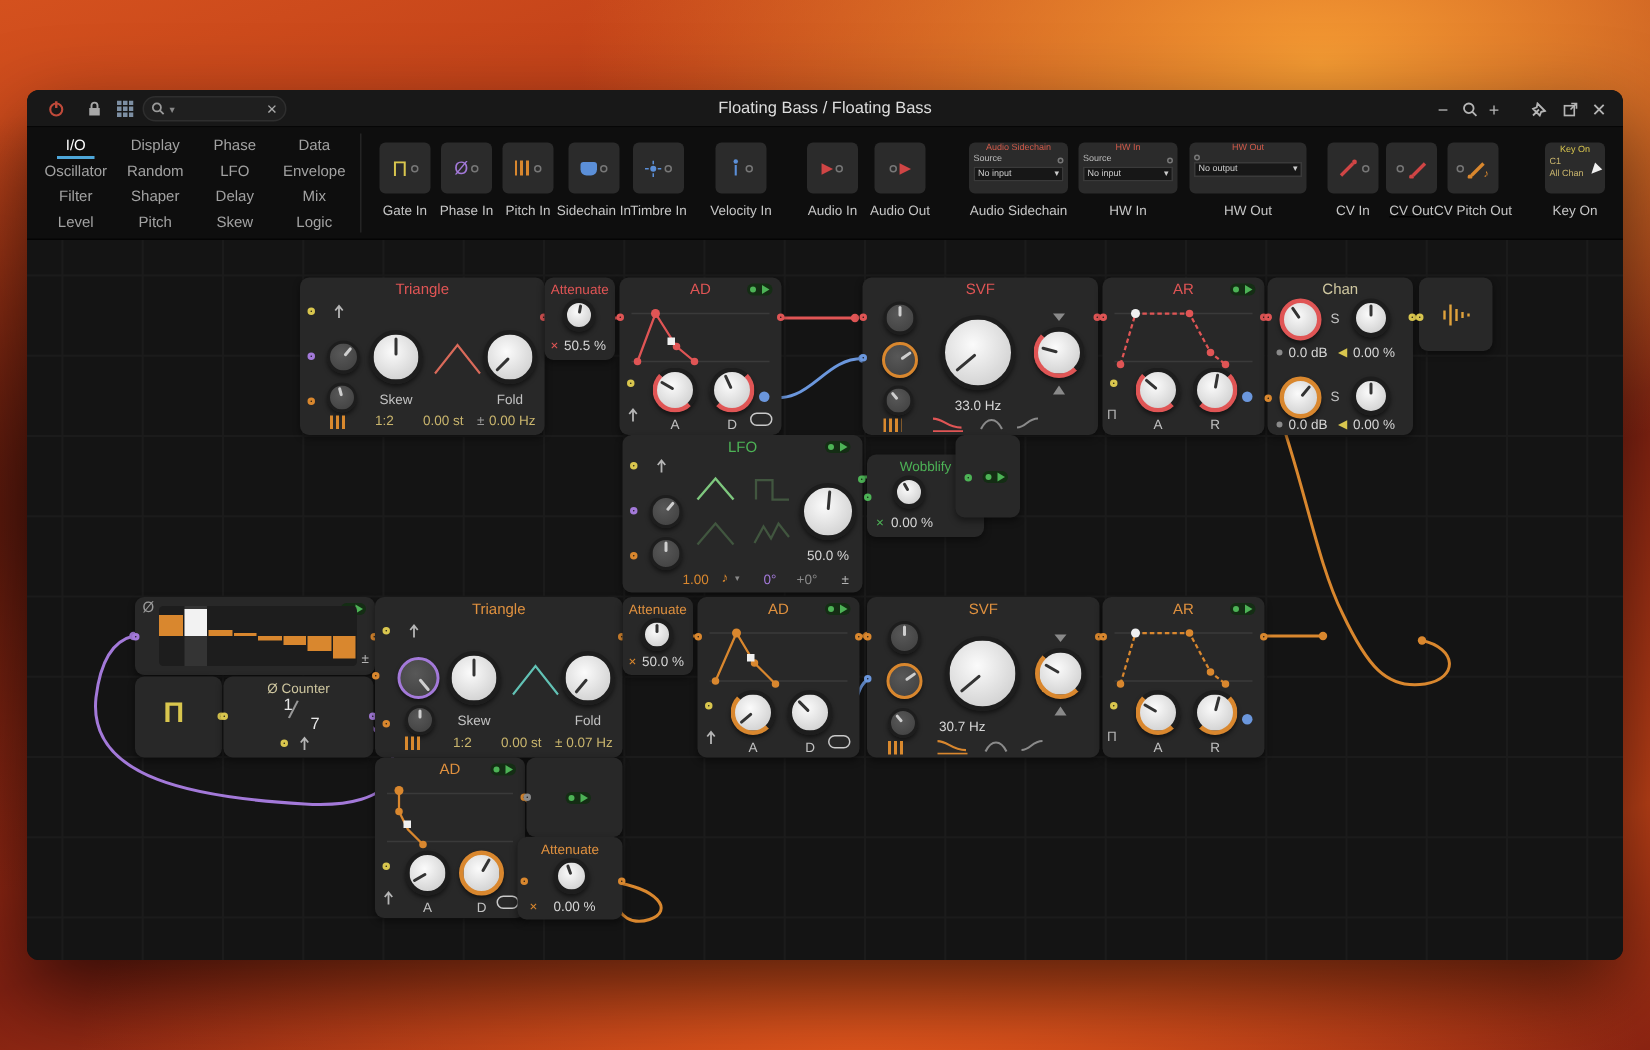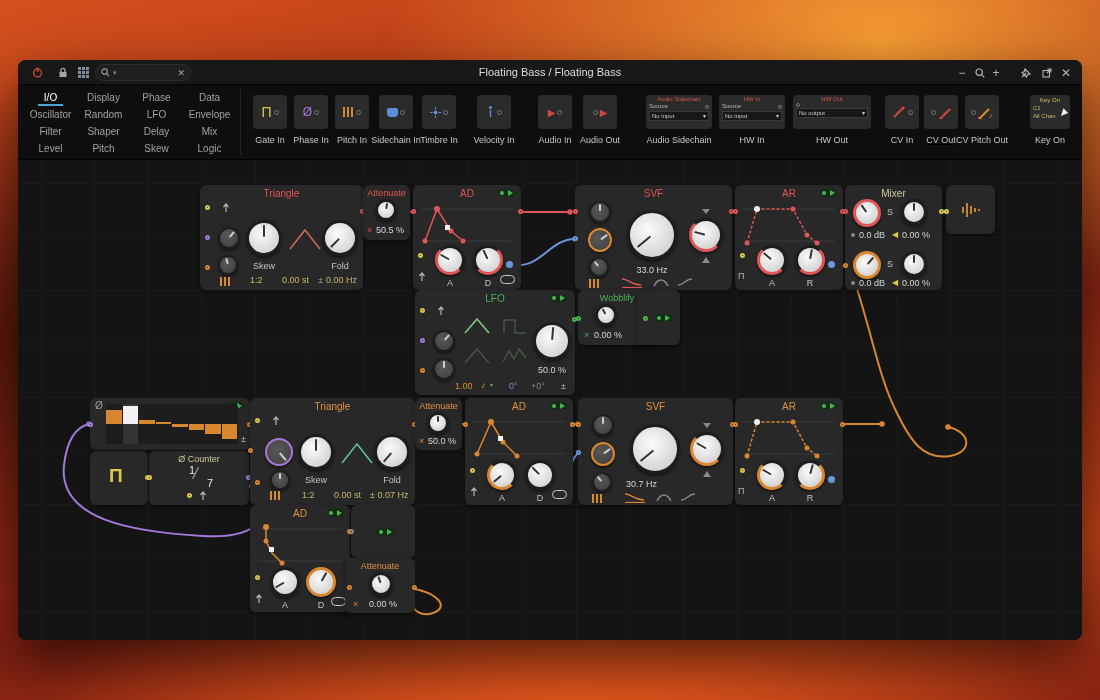--- a/index.html
+++ b/index.html
@@ -534,21 +534,21 @@
           </span>
       <div class="lbl" style="left:22px;top:93px;width:30px;text-align:center;">A</div>
       <span class="k" style="left:60px;top:60px;width:30px;height:30px;border-color:#1d1d1d #e05555 #e05555 #1d1d1d;">
             <i style="transform:rotate(10deg)"></i>
           </span>
       <div class="lbl" style="left:60px;top:93px;width:30px;text-align:center;">R</div>
       <span class="dotp" style="right:8px;top:76px;width:7px;height:7px;background:#6b97dd;"></span>
     </div>
 
     <div class="mod" style="left:827px;top:25px;width:97px;height:105px;">
-      <div class="mt pale">Mixer</div>
+      <div class="mt pale">Chan</div>
       <span class="pr" style="left:-2px;top:24px;border-color:#e05555;"></span>
       <span class="k" style="left:8px;top:14px;width:28px;height:28px;border-color:#e05555;">
             <i style="transform:rotate(-35deg)"></i>
           </span>
       <div class="lbl" style="left:42px;top:22px;">S</div>
       <span class="k" style="left:56px;top:14px;width:26px;height:26px;">
             <i style="transform:rotate(0deg)"></i>
           </span>
       <span class="pr" style="left:6px;top:48px;border-color:#8a8a8a;width:4px;height:4px;"></span>
       <div class="val" style="left:14px;top:45px;">0.0 dB</div>
@@ -615,21 +615,21 @@
       <div class="val" style="left:114px;top:75px;width:46px;text-align:center;">50.0 %</div>
       <div class="val" style="left:40px;top:91px;color:#d9872e;">1.00</div>
       <span style="position:absolute;left:66px;top:90px;color:#d9872e;font-size:9px;">♪</span>
       <span style="position:absolute;left:75px;top:91px;color:#8a8a8a;font-size:6px;">▾</span>
       <div class="val" style="left:94px;top:91px;color:#a379d9;">0°</div>
       <div class="val" style="left:116px;top:91px;color:#8a8a8a;">+0°</div>
       <div class="val" style="left:146px;top:91px;color:#b5b5b5;">±</div>
       <span class="pr" style="right:-2px;top:27px;border-color:#4db356;"></span>
     </div>
 
-    <div class="mod" style="left:560px;top:130px;width:78px;height:55px;">
+    <div class="mod" style="left:560px;top:143px;width:78px;height:55px;">
       <div class="mt grn" style="font-size:9px;">Wobblify</div>
       <span class="pr" style="left:-2px;top:26px;border-color:#4db356;"></span>
       <span class="k" style="left:17px;top:14px;width:22px;height:22px;">
             <i style="transform:rotate(-30deg)"></i>
           </span>
       <div class="val" style="left:6px;top:40px;color:#4db356;">×</div>
       <div class="val" style="left:16px;top:40px;">0.00 %</div>
       <span class="pr" style="right:-2px;top:26px;border-color:#4db356;"></span>
     </div>
 

